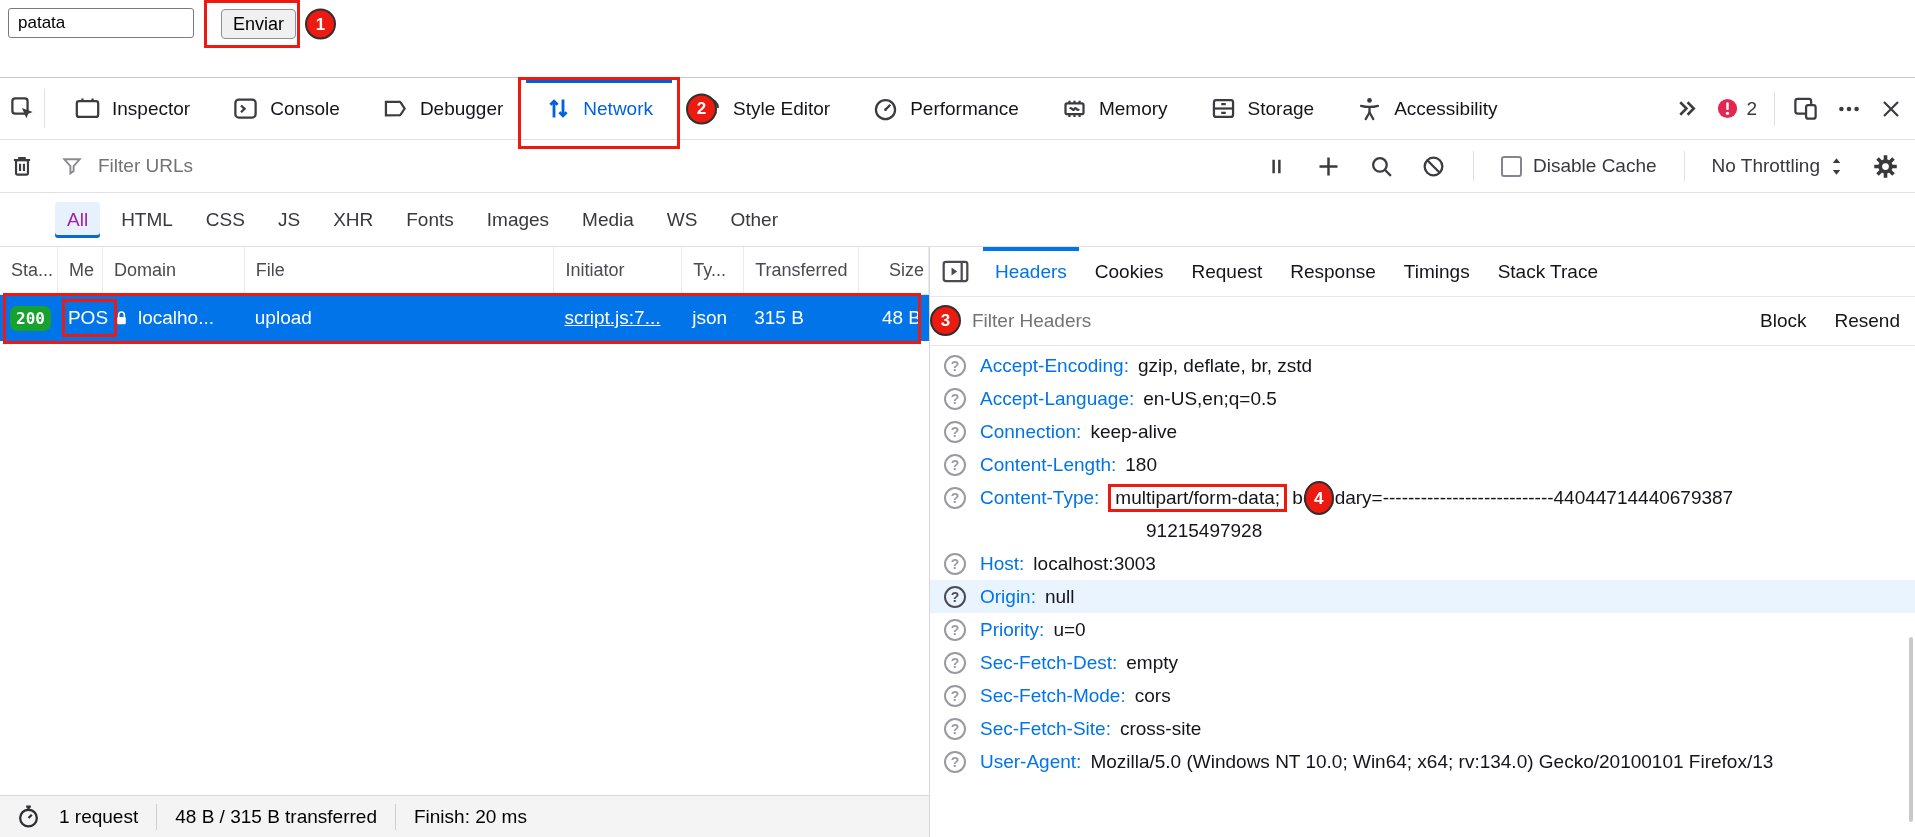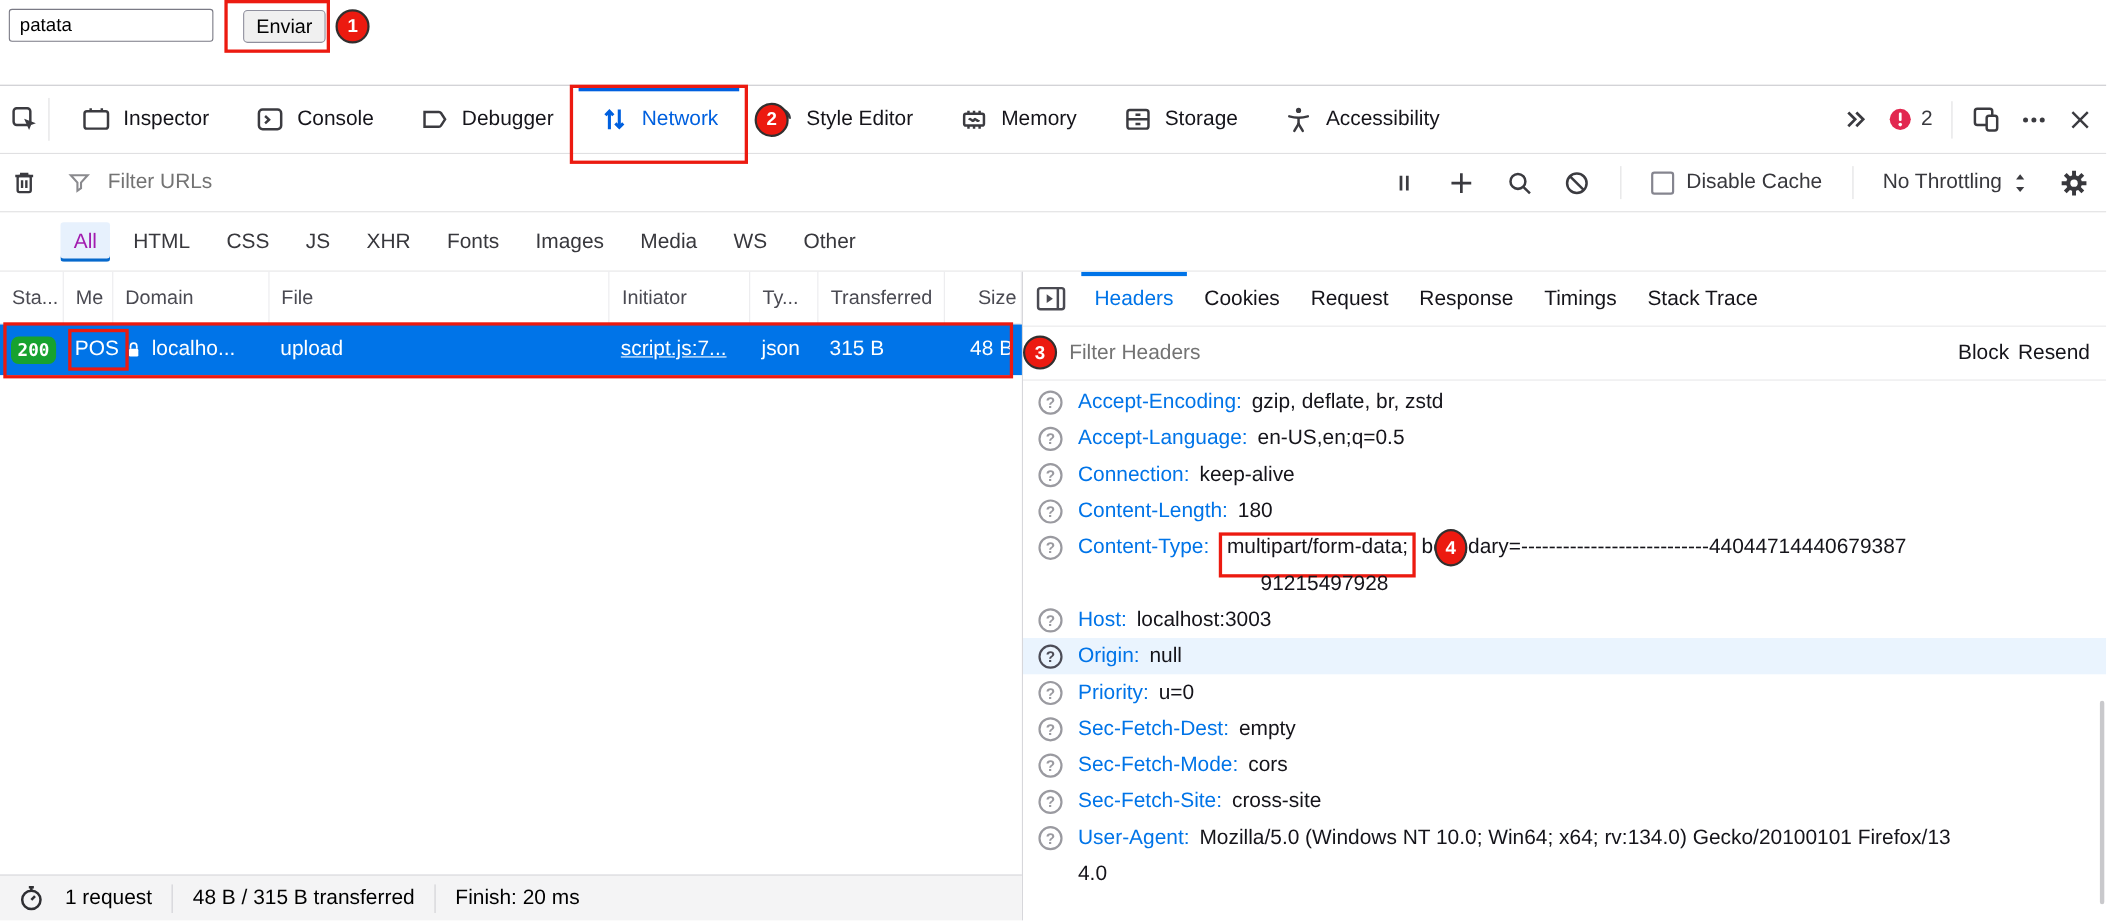--- a/index.html
+++ b/index.html
@@ -95,32 +95,32 @@
   .right{flex:1;position:relative;font-size:19px;background:#fff;overflow:hidden;}
   .dtabs{height:50px;display:flex;align-items:center;border-bottom:1px solid #e8e8ea;padding-left:10px;}
   .split-btn{margin-right:10px;display:flex;align-items:center;}
   .dtab{padding:0 14px;height:100%;display:flex;align-items:center;position:relative;color:var(--ink);}
   .dtab.active{color:var(--selblue);}
   .dtab.active::before{content:"";position:absolute;top:0;left:2px;right:2px;height:4px;background:var(--selblue);}
   .dfilter{height:49px;border-bottom:1px solid #e8e8ea;display:flex;align-items:center;position:relative;padding-left:40px;}
   .dfilter .ann-circle{left:0;top:8px;}
   .dfilter-input{border:none;outline:none;font-size:19px;font-family:inherit;width:320px;background:transparent;}
   .dfilter-input::placeholder{color:#737373;opacity:1;}
-  .dfilter-actions{margin-left:auto;display:flex;gap:8px;padding-right:15px;color:var(--ink);}
+  .dfilter-actions{margin-left:auto;display:flex;gap:28px;padding-right:15px;color:var(--ink);}
   .txt-btn{cursor:pointer;}
   .hlist{padding-top:3px;}
   .hrow{display:flex;align-items:flex-start;padding:0 16px 0 14px;line-height:33px;position:relative;}
   .hrow.highlight{background:#eaf4fe;}
   .qicon{width:22px;height:22px;border:2px solid #9a9aa0;border-radius:50%;color:#9a9aa0;font-size:14px;
     font-weight:bold;display:flex;align-items:center;justify-content:center;margin:6px 14px 0 0;flex:none;line-height:1;}
   .hrow.highlight .qicon{border-color:#4c4c57;color:#4c4c57;}
   .hbody{flex:1;white-space:nowrap;}
   .hname{color:var(--selblue);}
   .hval{color:var(--ink);margin-left:9px;}
-  .ct-boxed{border:3px solid var(--red);padding:0 4px 14px 4px;}
+  .ct-boxed{border:3px solid var(--red);padding:0 4px 1px 4px;}
   .ct-cover{position:relative;display:inline-block;}
   .ct-cover .ann-circle{left:50%;top:52%;transform:translate(-50%,-50%);width:30px;height:34px;}
   .line2{display:block;white-space:nowrap;}
   .line2.indent{margin-left:166px;}
   .right::after{content:"";position:absolute;right:2px;top:390px;width:4px;height:185px;background:#c9c9cc;border-radius:2px;}
 </style>
 </head>
 <body>
 
 <div class="screen">
@@ -187,20 +187,30 @@
             <div class="ann-circle net-circle">2</div>
           </div>
           <div class="tab">
             <span class="icon">
               <svg width="27" height="27" viewBox="0 0 24 24" fill="none" stroke="currentColor" stroke-width="2">
                 <path d="M20.5 11.5A8.5 8.5 0 1012 20.5c1.8 0 2.3-1.1 2.3-2.2 0-1.2 1-2.3 2.4-2.3h2.4"></path>
                 <circle cx="12" cy="12" r="1.4" fill="currentColor" stroke="none"></circle>
               </svg>
             </span>
             <span class="lbl">Style Editor</span>
+          </div>
+          <div class="tab">
+            <span class="icon">
+              <svg width="27" height="27" viewBox="0 0 24 24" fill="none" stroke="currentColor" stroke-width="2">
+                <circle cx="12" cy="13" r="8.5"></circle>
+                <path d="M12 13l4.3-4.3"></path>
+                <circle cx="12" cy="13" r="1.2" fill="currentColor" stroke="none"></circle>
+              </svg>
+            </span>
+            <span class="lbl">Performance</span>
           </div>
           <div class="tab">
             <span class="icon">
               <svg width="27" height="27" viewBox="0 0 24 24" fill="none" stroke="currentColor" stroke-width="2">
                 <rect x="4" y="7.5" width="16" height="9.5" rx="1.5"></rect>
                 <path d="M7.5 7.5V5M12 7.5V5M16.5 7.5V5M7.5 17v2.5M12 17v2.5M16.5 17v2.5"></path>
                 <path d="M8 12.5c1.3-2.5 2.7 2.5 4 0s2.7 2.5 4 0"></path>
               </svg>
             </span>
             <span class="lbl">Memory</span>
@@ -487,19 +497,19 @@
             <div class="hrow">
               <span class="qicon">?</span>
               <div class="hbody"><span class="hname">Sec-Fetch-Mode:</span><span class="hval">cors</span></div>
             </div>
             <div class="hrow">
               <span class="qicon">?</span>
               <div class="hbody"><span class="hname">Sec-Fetch-Site:</span><span class="hval">cross-site</span></div>
             </div>
             <div class="hrow">
               <span class="qicon">?</span>
-              <div class="hbody"><span class="hname">User-Agent:</span><span class="hval">Mozilla/5.0 (Windows NT 10.0; Win64; x64; rv:134.0) Gecko/20100101 Firefox/13</span><span class="line2">4.0</span></div>
+              <div class="hbody"><span class="hname">User-Agent:</span><span class="hval">Mozilla/5.0 (Windows NT 10.0; Win64; x64; rv:134.0) Gecko/20100101 Firefox/13</span></div>
             </div>
           </div>
       </div>
     </div>
   </div>
 </div>
 
 </body></html>

